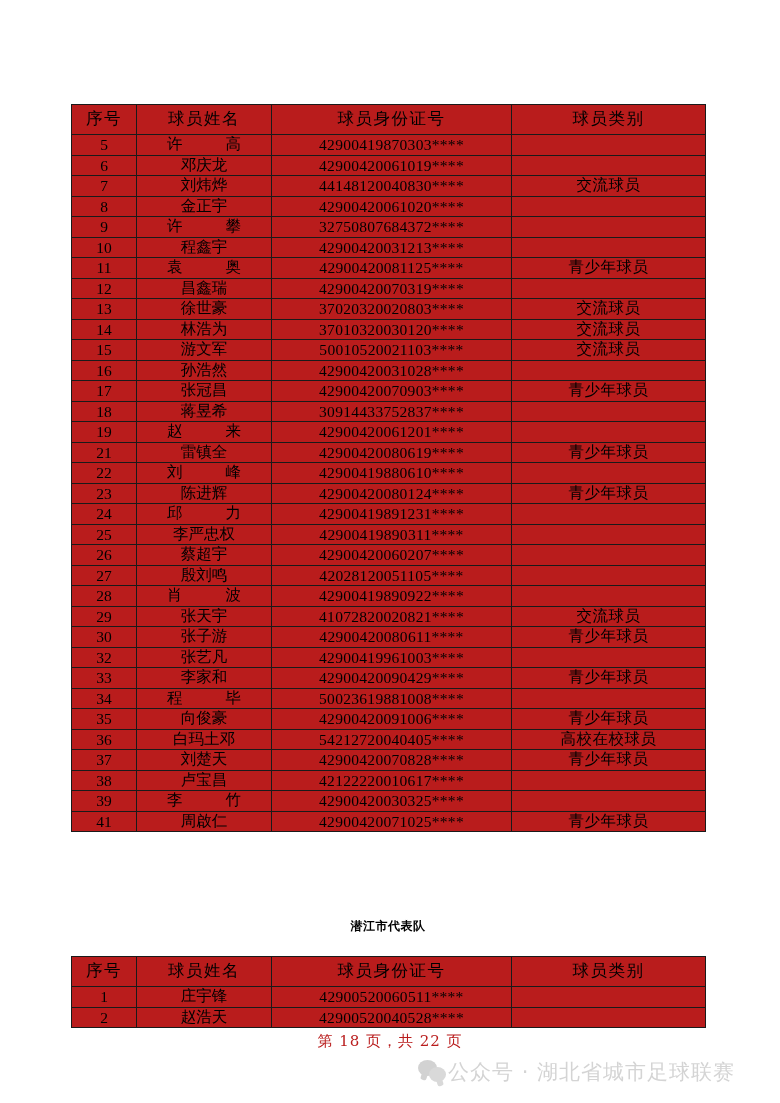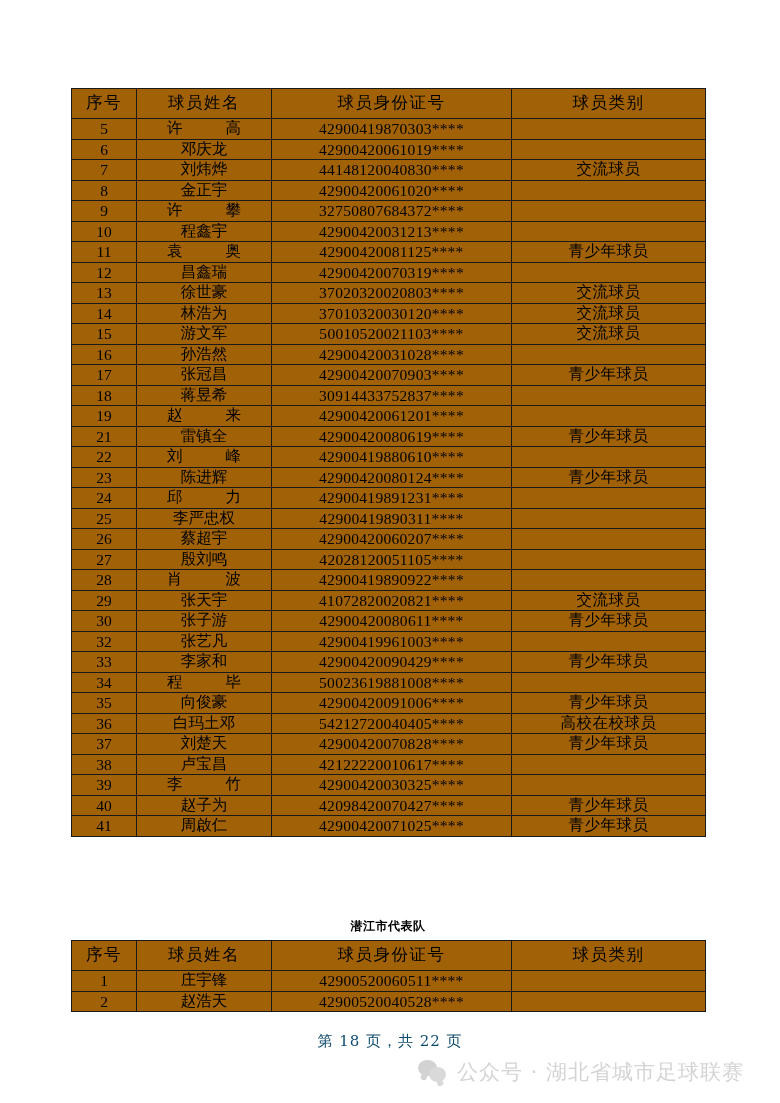--- a/index.html
+++ b/index.html
@@ -21,21 +21,22 @@
     left: 0; top: 0;
     width: 780px;
     height: 1103px;
   }
 
   
   .roster-table {
     position: absolute;
     border-collapse: collapse;
     table-layout: fixed;
-    background: #a16207;
+    background: #b91c1c;
+    margin-top: 16px;
   }
   .roster-table td,
   .roster-table th {
     border: 1px solid #1a1a1a;
     padding: 0;
     text-align: center;
     vertical-align: middle;
     font-weight: normal;
     line-height: 1;
     white-space: nowrap;
@@ -106,32 +107,31 @@
 
   
   .page-footer {
     position: absolute;
     left: 0;
     top: 1032px;
     width: 780px;
     text-align: center;
     font-family: "DejaVu Serif", "Liberation Serif", serif;
     font-size: 15px;
-    color: #0c4a6e;
+    color: #b91c1c;
     letter-spacing: 1px;
   }
 
   
   .brand {
     position: absolute;
     left: 418px;
     top: 1058px;
     display: flex;
     align-items: center;
-    gap: 9px;
     color: #d0d0d0;
   }
   .brand .wechat-icon {
     width: 30px;
     height: 26px;
     position: relative;
     flex: none;
   }
   .brand .wechat-icon .b1,
   .brand .wechat-icon .b2 {
@@ -387,26 +387,20 @@
           <td class="cell-id">42122220010617****</td>
           <td class="cell-cat"></td>
         </tr>
         <tr class="data-row">
           <td class="cell-idx">39</td>
           <td class="cell-name spread"><span class="nm">李竹</span></td>
           <td class="cell-id">42900420030325****</td>
           <td class="cell-cat"></td>
         </tr>
         <tr class="data-row">
-          <td class="cell-idx">40</td>
-          <td class="cell-name">赵子为</td>
-          <td class="cell-id">42098420070427****</td>
-          <td class="cell-cat">青少年球员</td>
-        </tr>
-        <tr class="data-row">
           <td class="cell-idx">41</td>
           <td class="cell-name">周啟仁</td>
           <td class="cell-id">42900420071025****</td>
           <td class="cell-cat">青少年球员</td>
         </tr>
       </tbody>
   </table>
 
   <div class="section-title">潜江市代表队</div>
 

